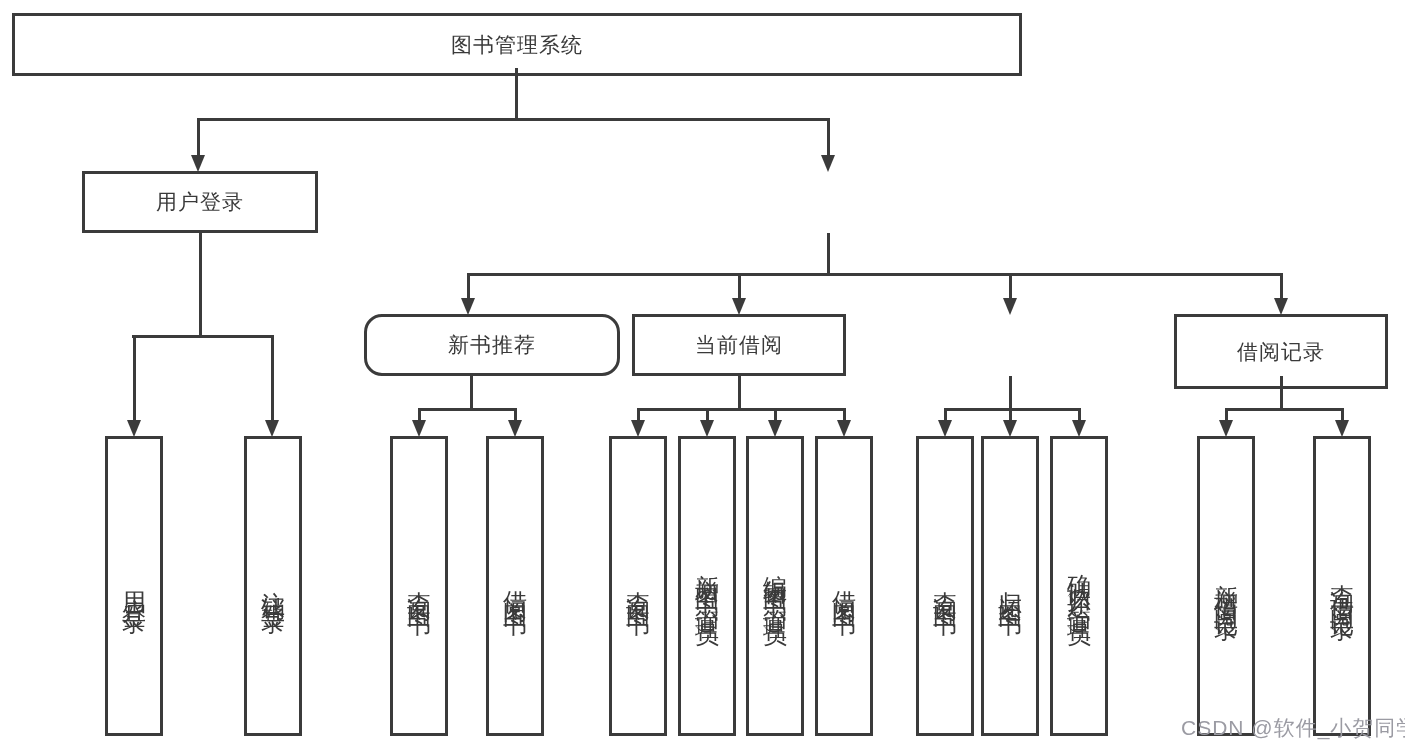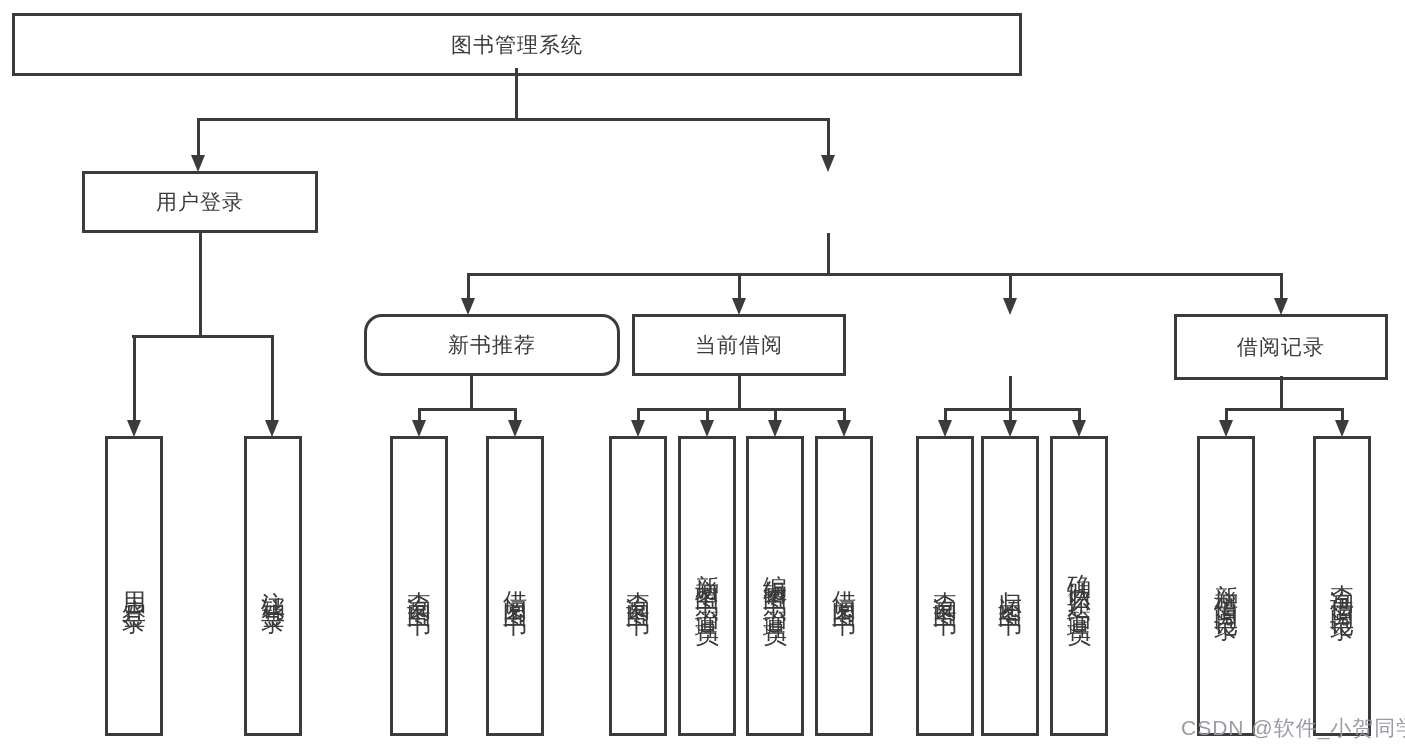--- a/index.html
+++ b/index.html
@@ -79,21 +79,21 @@
   <div class="arrow" style="left:461px;  top:298px;"></div>
   <div class="vline" style="left:738px;  top:273px; height:27px;"></div>
   <div class="arrow" style="left:732px;  top:298px;"></div>
   <div class="vline" style="left:1009px; top:273px; height:27px;"></div>
   <div class="arrow" style="left:1003px; top:298px;"></div>
   <div class="vline" style="left:1280px; top:273px; height:27px;"></div>
   <div class="arrow" style="left:1274px; top:298px;"></div>
 
   <div class="box hbox" style="left:364px; top:314px; width:256px; height:62px;border-radius:18px;">新书推荐</div>
   <div class="box hbox" style="left:632px; top:314px; width:214px; height:62px;">当前借阅</div>
-  <div class="box hbox" style="left:1174px; top:314px; width:214px; height:66px;">借阅记录</div>
+  <div class="box hbox" style="left:1174px; top:314px; width:214px; height:75px;">借阅记录</div>
 
   <div class="vline" style="left:470px; top:376px; height:32px;"></div>
   <div class="hline" style="left:418px; top:408px; width:99px;"></div>
   <div class="vline" style="left:418px; top:408px; height:14px;"></div>
   <div class="arrow" style="left:412px; top:420px;"></div>
   <div class="vline" style="left:514px; top:408px; height:14px;"></div>
   <div class="arrow" style="left:508px; top:420px;"></div>
 
   <div class="vline" style="left:738px; top:376px; height:32px;"></div>
   <div class="hline" style="left:637px; top:408px; width:208px;"></div>

